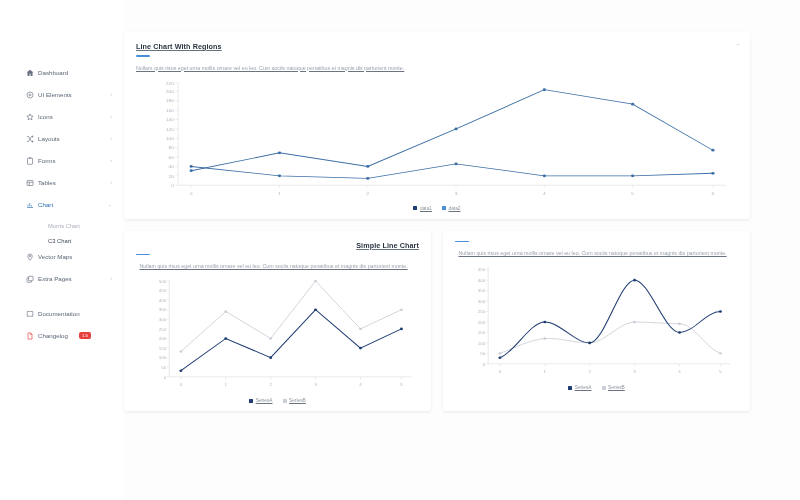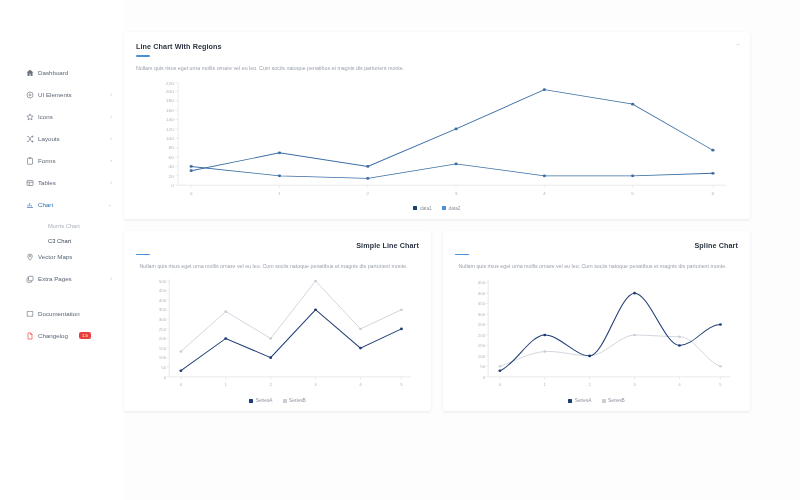--- a/index.html
+++ b/index.html
@@ -83,20 +83,21 @@
     display:flex;
     flex-direction:column;
     gap:12px;
   }
   .card {
     background:#ffffff;
     border-radius:3px;
     box-shadow:0 1px 3px rgba(30,40,60,.09);
     padding:10px 12px 8px 12px;
     position:relative;
+    text-decoration:underline;
   }
   .card-title {
     font-size:7.2px;
     color:#2c3442;
     font-weight:bold;
     margin:0 0 4px 0;
     letter-spacing:.1px;
   }
   .title-rule {
     width:14px; height:1.5px;
@@ -451,21 +452,20 @@
             </span>
             <span class="legend-item">
               <span class="legend-swatch" style="background:#c9ced6"></span>
               <span>SeriesB</span>
             </span>
           </div>
         </div>
       </section>
 
       <section class="card">
-        <h2 class="card-title">Spline Chart</h2>
         <div class="title-rule"></div>
         <p class="card-sub">Nullam quis risus eget urna mollis ornare vel eu leo. Cum sociis natoque penatibus et magnis dis parturient monte.</p>
 
         <div class="chart-wrap">
           <svg viewBox="0 0 290 140" preserveAspectRatio="none" height="122">
             <line x1="34" y1="6" x2="34" y2="118" stroke="#dfe3e8" stroke-width="0.8"></line>
             <line x1="34" y1="118" x2="282" y2="118" stroke="#dfe3e8" stroke-width="0.8"></line>
             <g font-size="4.6" fill="#b0b6bf" text-anchor="end" font-family="Liberation Sans, sans-serif">
               <text x="31" y="120">0</text>
                 <text x="31" y="108">50</text>

